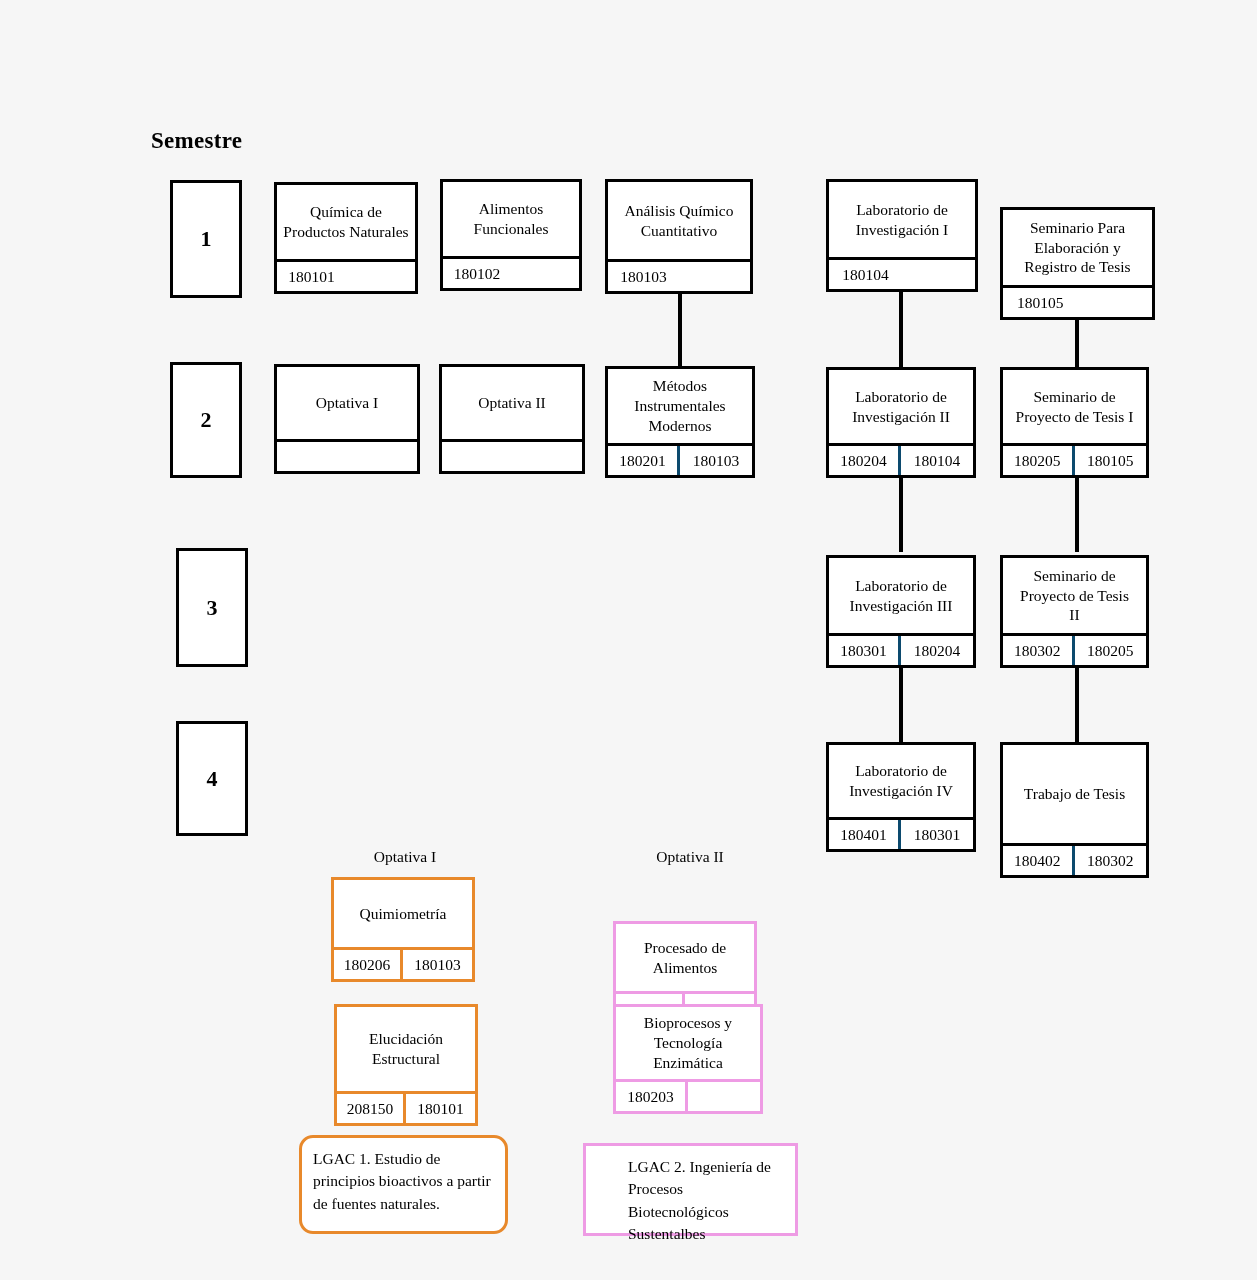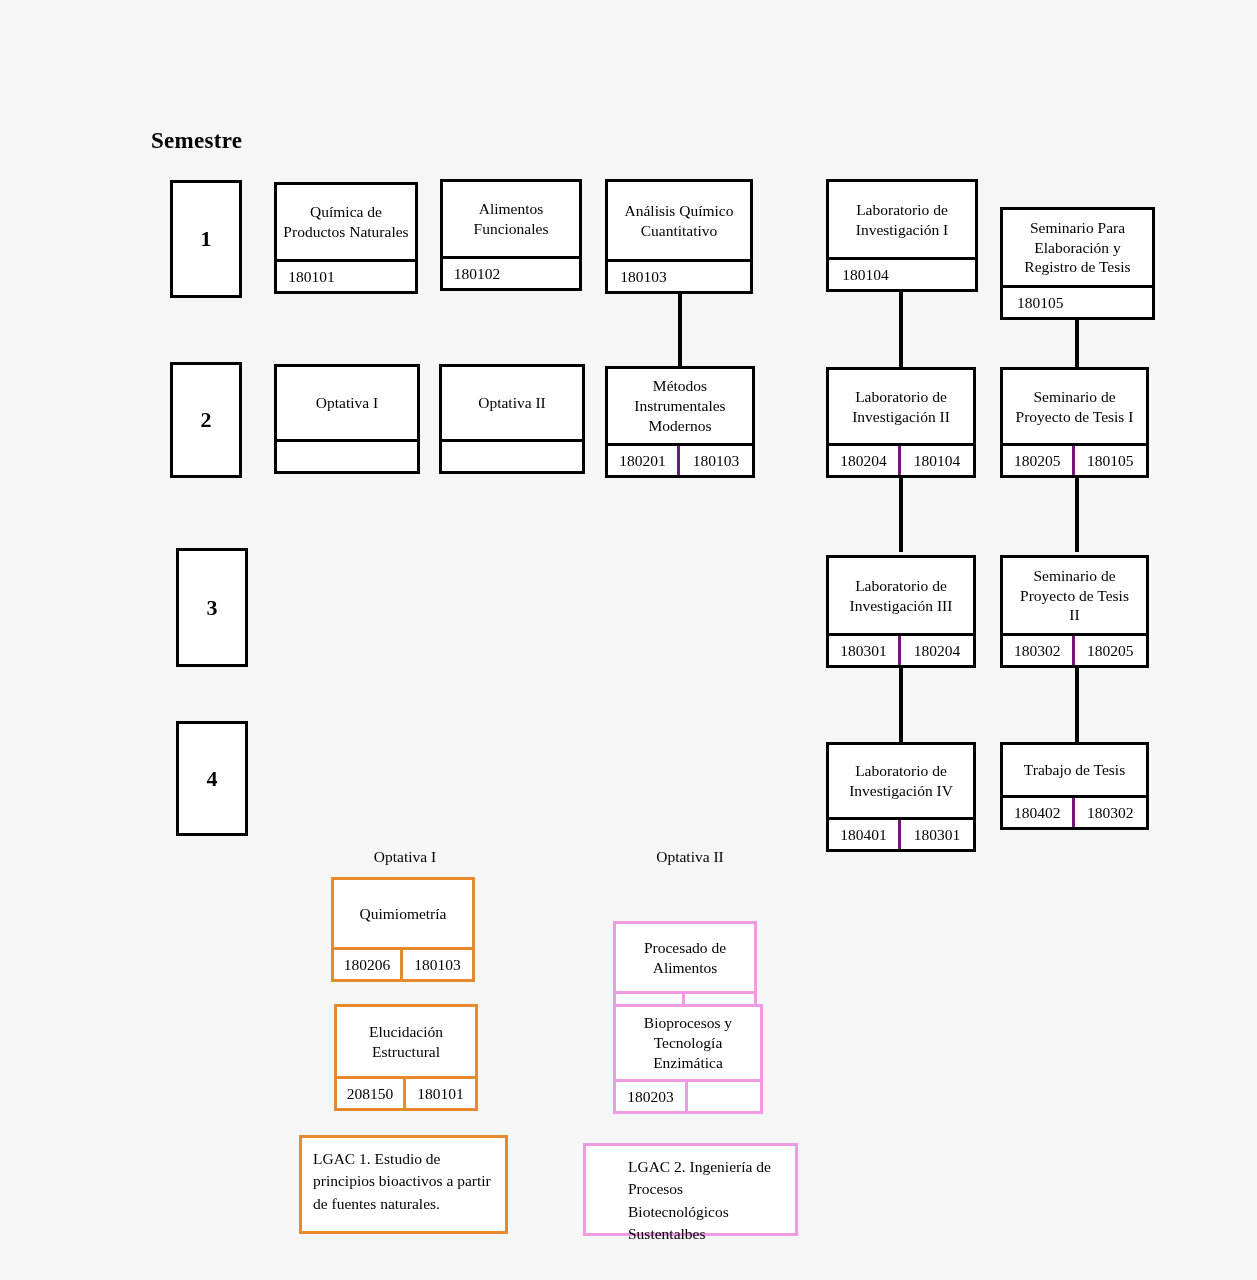--- a/index.html
+++ b/index.html
@@ -74,21 +74,21 @@
   }
   .course .codes .cell {
     flex: 1 1 50%;
     display: flex;
     align-items: center;
     justify-content: center;
     font-size: 15.5px;
     box-sizing: border-box;
   }
   .course .codes .cell.left {
-    border-right: 3px solid #701a75;
+    border-right: 3px solid #0c4a6e;
   }
   .course.emptycodes .codes .cell.left {
     border-right: none;
   }
 
   
   .course.orange { border-color: #e8892b; }
   .course.orange .codes { border-top-color: #e8892b; }
   .course.orange .codes .cell.left { border-right-color: #e8892b; }
 
@@ -256,39 +256,39 @@
   </div>
 
   <div class="course" style="left:826px; top:742px; width:150px; height:110px;">
     <div class="title">Laboratorio de<br>Investigación IV</div>
     <div class="codes">
       <div class="cell left">180401</div>
       <div class="cell right">180301</div>
     </div>
   </div>
 
-  <div class="course" style="left:1000px; top:742px; width:149px; height:88px;">
+  <div class="course" style="left:1000px; top:742px; width:149px; height:136px;">
     <div class="title">Trabajo de Tesis</div>
     <div class="codes">
       <div class="cell left">180402</div>
       <div class="cell right">180302</div>
     </div>
   </div>
 
   <div class="group-label" style="left:330px; top:848px; width:150px;">Optativa I</div>
 
   <div class="course orange" style="left:331px; top:877px; width:144px; height:105px;">
     <div class="title">Quimiometría</div>
     <div class="codes">
       <div class="cell left">180206</div>
       <div class="cell right">180103</div>
     </div>
   </div>
 
-  <div class="course orange" style="left:334px; top:1004px; width:144px; height:107px;">
+  <div class="course orange" style="left:334px; top:1004px; width:144px; height:122px;">
     <div class="title">Elucidación<br>Estructural</div>
     <div class="codes">
       <div class="cell left">208150</div>
       <div class="cell right">180101</div>
     </div>
   </div>
 
   <div class="group-label" style="left:615px; top:848px; width:150px;">Optativa II</div>
 
   <div class="course pink" style="left:613px; top:877px; width:144px; height:105px;margin-top:44px;">
@@ -300,17 +300,17 @@
   </div>
 
   <div class="course pink" style="left:613px; top:1004px; width:150px; height:110px;">
     <div class="title">Bioprocesos y<br>Tecnología<br>Enzimática</div>
     <div class="codes">
       <div class="cell left">180203</div>
       <div class="cell right"></div>
     </div>
   </div>
 
-  <div class="lgac orange" style="left:299px; top:1135px; width:209px; height:99px;">LGAC 1. Estudio de principios bioactivos a partir de fuentes naturales.</div>
+  <div class="lgac orange" style="left:299px; top:1135px; width:209px; height:99px;border-radius:14px;">LGAC 1. Estudio de principios bioactivos a partir de fuentes naturales.</div>
 
   <div class="lgac pink" style="left:583px; top:1143px; width:215px; height:93px;">LGAC 2. Ingeniería de Procesos Biotecnológicos Sustentalbes</div>
 
 </div>
 
 </body></html>

